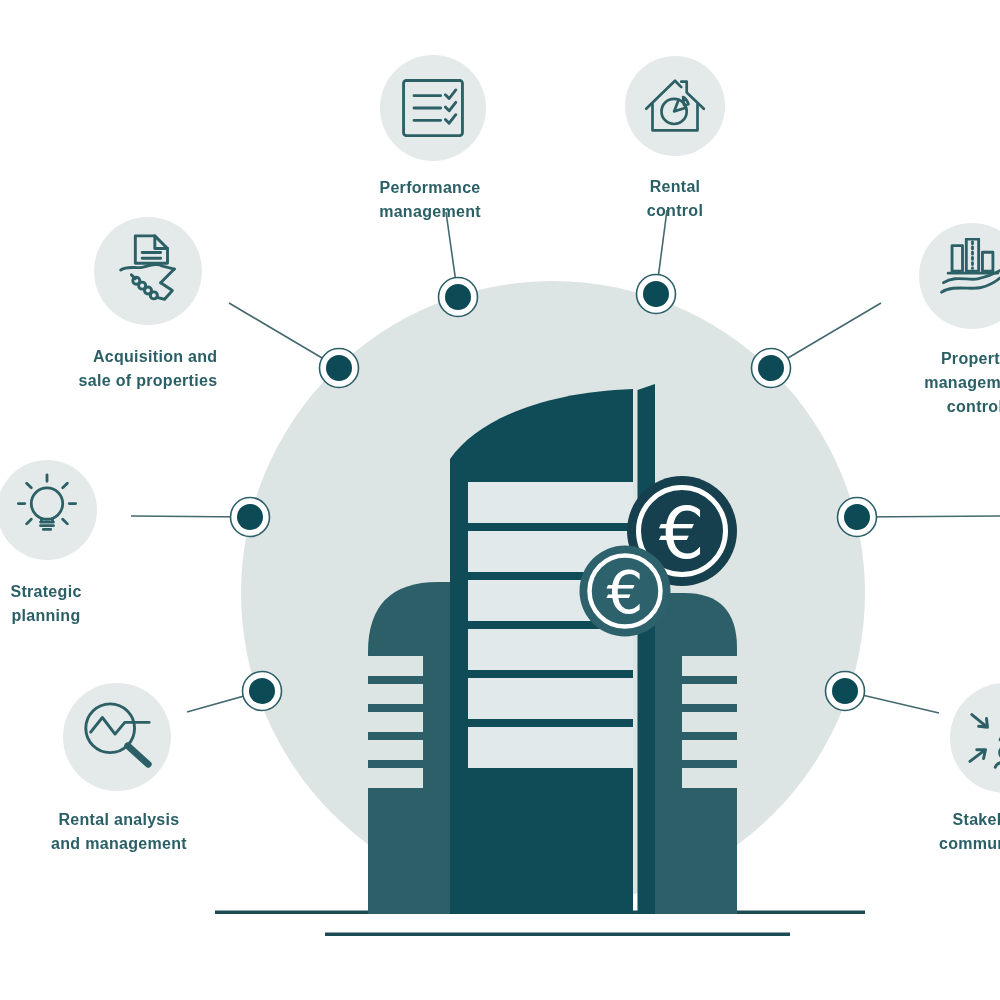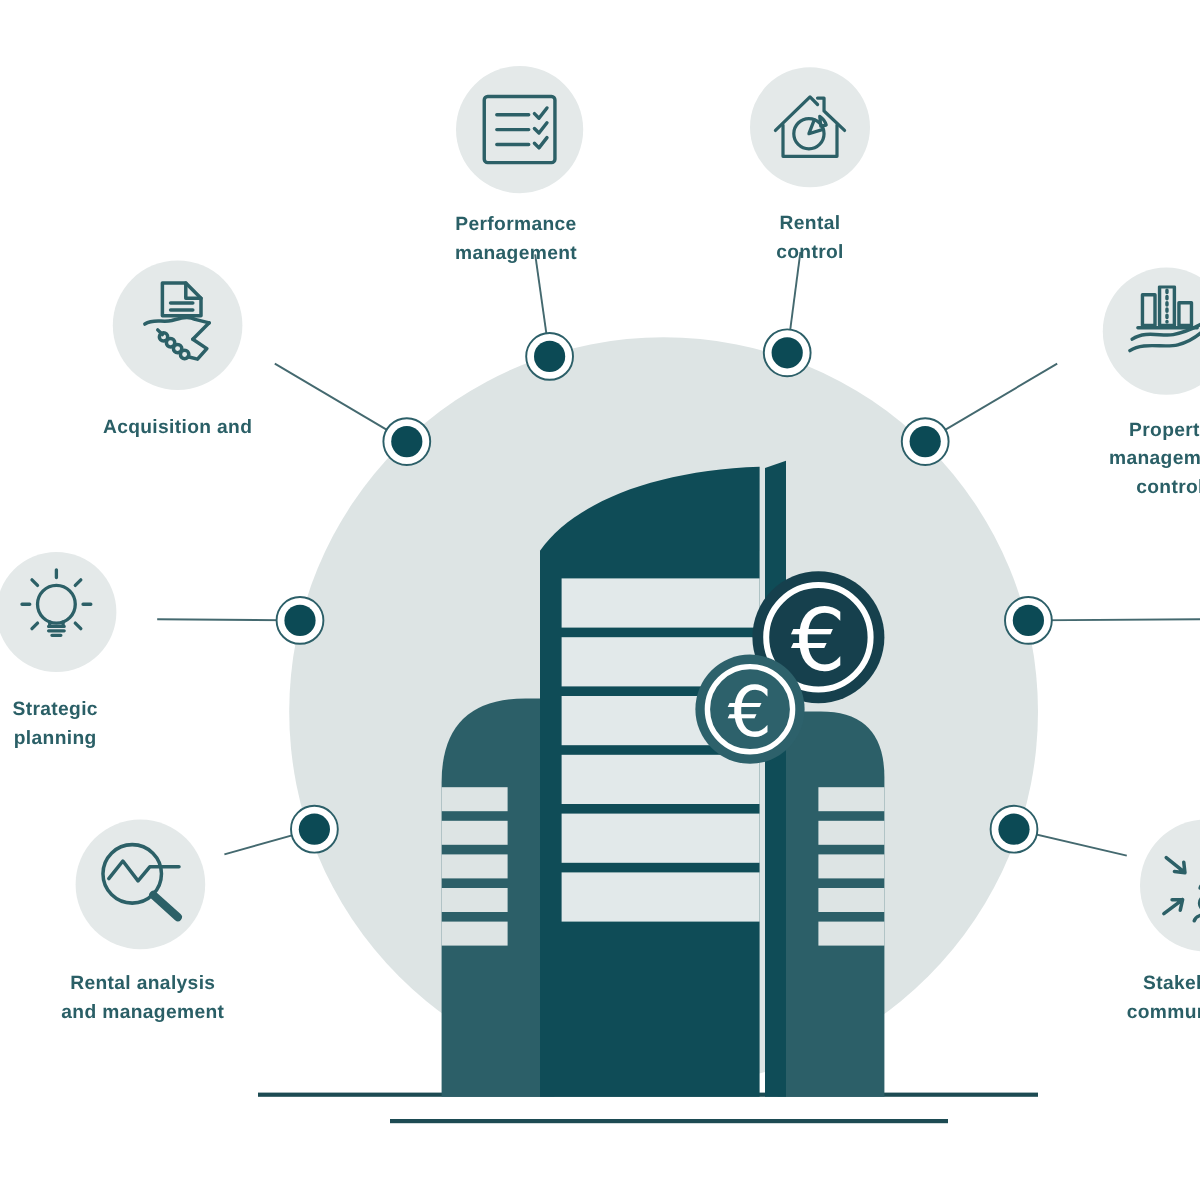--- a/index.html
+++ b/index.html
@@ -216,20 +216,21 @@
     <span>management</span>
   </div>
 
   <div class="label l-rental">
     <span>Rental</span>
     <span>control</span>
   </div>
 
   <div class="label l-acquisition">
     <span>Acquisition and</span>
+    <span>sale of properties</span>
   </div>
 
   <div class="label l-property">
     <span>Property</span>
     <span>management</span>
     <span>control</span>
   </div>
 
   <div class="label l-strategic">
     <span>Strategic</span>

